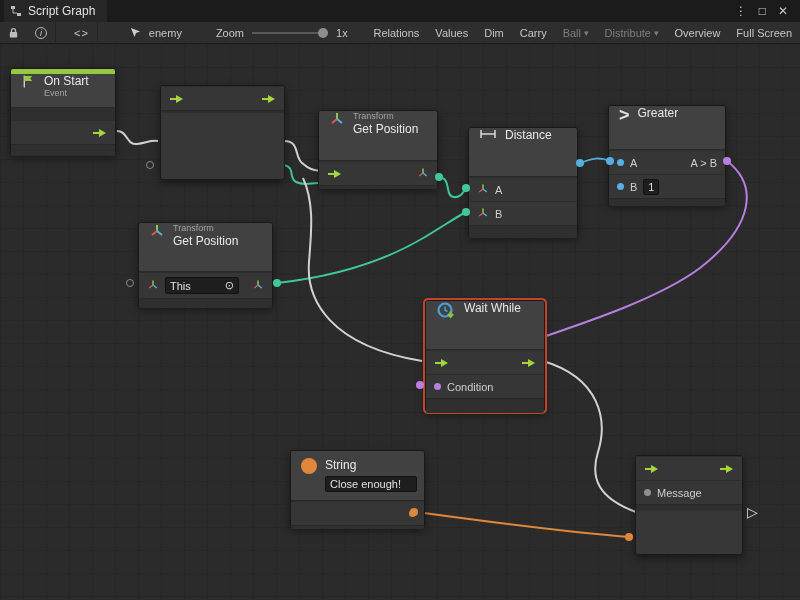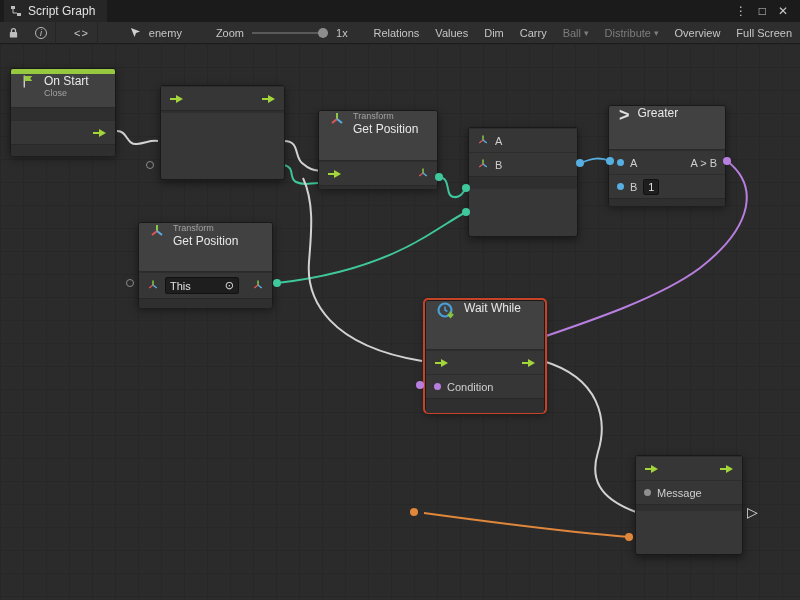--- a/index.html
+++ b/index.html
@@ -130,21 +130,21 @@
 
   <div class="node" style="left:10px;top:24px;width:106px;height:87px">
     <div class="greenstrip"></div>
     <div class="nhead" style="height:34px;border-radius:0">
       <span><svg width="15" height="15" viewBox="0 0 16 16">
             <path d="M3.5 1.5v13" stroke="#d8d8d8" stroke-width="1.4"></path>
             <path d="M3.5 2h8.5l-2.2 2.8L12 7.5H3.5z" fill="#96c93f"></path>
           </svg></span>
       <div>
         <div class="ntitle">On Start</div>
-        <div class="ncat">Close</div>
+        <div class="ncat">Event</div>
       </div>
     </div>
     <div class="band" style="height:12px"></div>
     <div class="nrow" style="height:24px">
       <span class="spacer"></span>
       <svg class="arr" width="15" height="10" viewBox="0 0 15 10">
           <path d="M1 5h6" stroke="#a2d63a" stroke-width="2"></path>
           <path d="M7 1l7 4-7 4z" fill="#a2d63a"></path>
         </svg>
     </div>
@@ -187,20 +187,26 @@
       <span><svg width="12" height="12" viewBox="0 0 16 16">
             <path d="M8 8V2" stroke="#8ac84a" stroke-width="2"></path>
             <path d="M8 8 3 12" stroke="#e05555" stroke-width="2"></path>
             <path d="M8 8l5 4" stroke="#57aee0" stroke-width="2"></path>
           </svg></span>
     </div>
     <div class="nfoot" style="height:4px"></div>
   </div>
 
   <div class="node" style="left:468px;top:83px;width:110px;height:110px">
+    <div class="nhead" style="height:49px">
+      <span><svg width="18" height="12" viewBox="0 0 18 12" stroke="#d8d8d8" stroke-width="1.5" fill="none">
+            <path d="M2 2v8M16 2v8M2 6h14"></path>
+          </svg></span>
+      <div class="ntitle">Distance</div>
+    </div>
     <div class="nrow" style="height:24px">
       <span><svg width="12" height="12" viewBox="0 0 16 16">
             <path d="M8 8V2" stroke="#8ac84a" stroke-width="2"></path>
             <path d="M8 8 3 12" stroke="#e05555" stroke-width="2"></path>
             <path d="M8 8l5 4" stroke="#57aee0" stroke-width="2"></path>
           </svg></span>
       <span>A</span>
     </div>
     <div class="nrow" style="height:24px">
       <span><svg width="12" height="12" viewBox="0 0 16 16">
@@ -288,20 +294,34 @@
           <path d="M7 1l7 4-7 4z" fill="#a2d63a"></path>
         </svg>
     </div>
     <div class="nrow" style="height:24px">
       <span class="dot purple"></span>
       <span>Condition</span>
     </div>
     <div class="nfoot" style="height:15px"></div>
   </div>
 
+  <div class="node" style="left:290px;top:406px;width:135px;height:78px">
+    <div class="nhead" style="height:50px;align-items:flex-start;padding-top:7px">
+      <span class="strcircle"></span>
+      <div style="flex:1">
+        <div class="ntitle">String</div>
+        <div class="field" style="margin-top:4px;width:92px">Close enough!</div>
+      </div>
+    </div>
+    <div class="nrow" style="height:24px">
+      <span class="spacer"></span>
+      <span class="dot orange"></span>
+    </div>
+    <div class="nfoot" style="height:4px"></div>
+  </div>
 
   <div class="node" style="left:635px;top:411px;width:108px;height:100px">
     <div class="nrow" style="height:24px">
       <svg class="arr" width="15" height="10" viewBox="0 0 15 10">
           <path d="M1 5h6" stroke="#a2d63a" stroke-width="2"></path>
           <path d="M7 1l7 4-7 4z" fill="#a2d63a"></path>
         </svg>
       <span class="spacer"></span>
       <svg class="arr" width="15" height="10" viewBox="0 0 15 10">
           <path d="M1 5h6" stroke="#a2d63a" stroke-width="2"></path>

